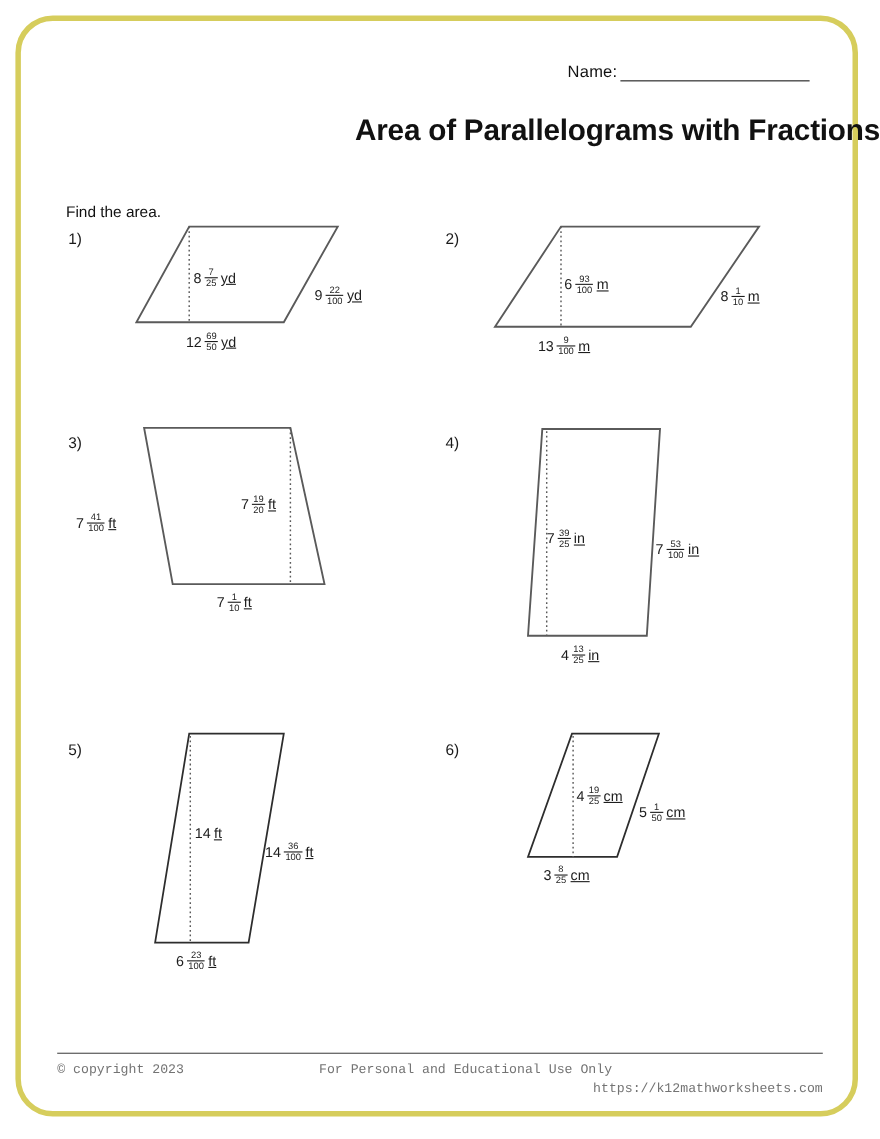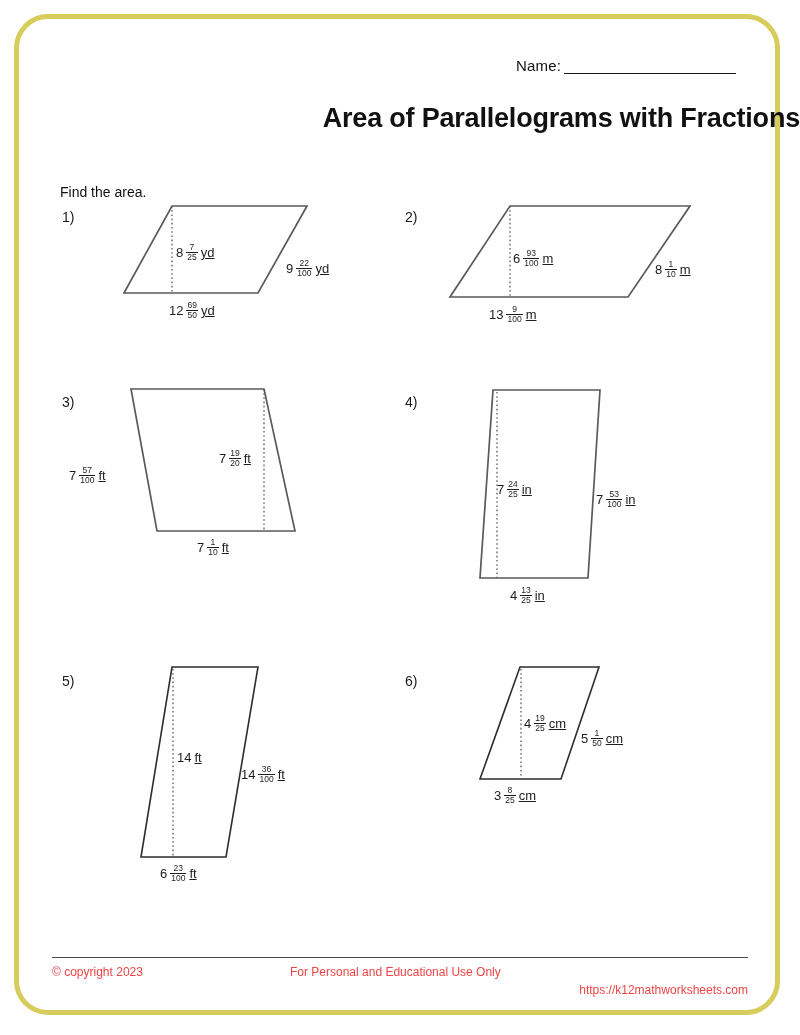--- a/index.html
+++ b/index.html
@@ -131,21 +131,22 @@
     height: 0;
     border-top: 1.6px solid #4a4a4a;
   }
   #footer {
     position: absolute;
     left: 52px;
     top: 965px;
     width: 696px;
     height: 18px;
     font-size: 12px;
-    color: #ef4444;
+    color: #737373;
+    font-family: Liberation Mono, monospace;
   }
   #footer .f-left   { position: absolute; left: 0; top: 0; }
   #footer .f-center { position: absolute; left: 238px; top: 0; }
   #footer .f-right  { position: absolute; right: 0; top: 18px; }
 </style>
 </head>
 <body>
 
 <div id="page">
 
@@ -234,21 +235,21 @@
       <span class="whole">7</span>
       <span class="frac">
         <span class="num">19</span>
         <span class="den">20</span>
       </span>
       <span class="unit">ft</span>
     </div>
     <div class="measure" style="left:69px; top:466px;">
       <span class="whole">7</span>
       <span class="frac">
-        <span class="num">57</span>
+        <span class="num">41</span>
         <span class="den">100</span>
       </span>
       <span class="unit">ft</span>
     </div>
     <div class="measure" style="left:197px; top:538px;">
       <span class="whole">7</span>
       <span class="frac">
         <span class="num">1</span>
         <span class="den">10</span>
       </span>
@@ -258,21 +259,21 @@
 
   <div class="problem">
     <div class="problem-number" style="left:405px; top:394px;">4)</div>
     <svg class="shape-svg" style="left:0px; top:0px;" width="800" height="1035">
       <polygon points="493,390 600,390 588,578 480,578" fill="#ffffff" stroke="#5a5a5a" stroke-width="1.7"></polygon>
       <line x1="497" y1="392" x2="497" y2="578" stroke="#5a5a5a" stroke-width="1.3" stroke-dasharray="1.6,2.6"></line>
     </svg>
     <div class="measure" style="left:497px; top:480px;">
       <span class="whole">7</span>
       <span class="frac">
-        <span class="num">24</span>
+        <span class="num">39</span>
         <span class="den">25</span>
       </span>
       <span class="unit">in</span>
     </div>
     <div class="measure" style="left:596px; top:490px;">
       <span class="whole">7</span>
       <span class="frac">
         <span class="num">53</span>
         <span class="den">100</span>
       </span>

